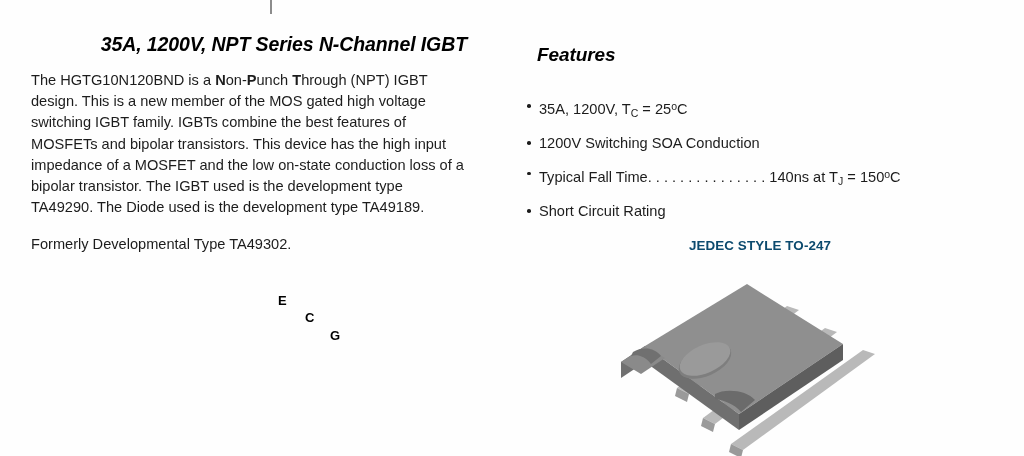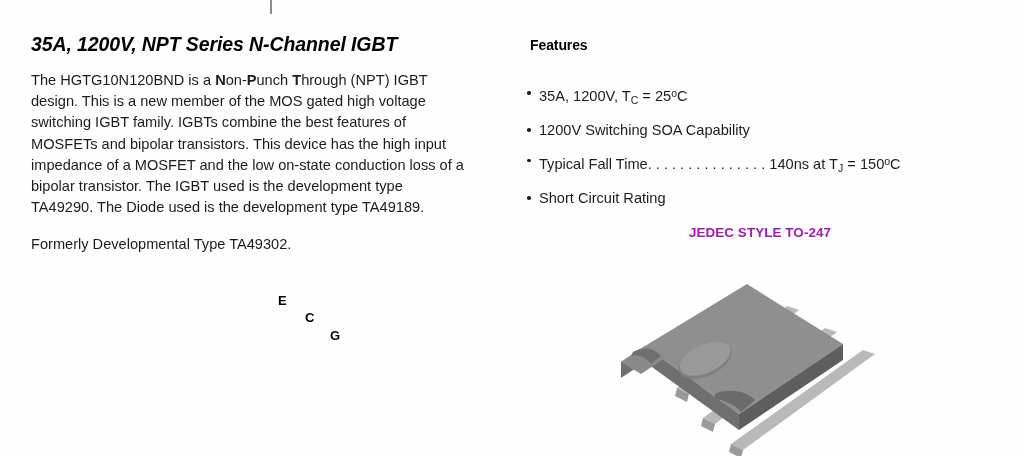--- a/index.html
+++ b/index.html
@@ -43,25 +43,27 @@
 
   
   h1.doc-title {
     font-size: 19.5px;
     font-style: italic;
     font-weight: bold;
     line-height: 24px;
     margin: 0 0 8px 0;
     letter-spacing: -0.1px;
     color: #000;
+    text-align: right;
   }
   h2.sec-head {
-    font-size: 14px;
-    font-weight: bold;
-    margin: 5px;
+    font-size: 19px;
+    font-style: italic;
+    font-weight: bold;
+    margin: 12px;
     color: #000;
     letter-spacing: -0.1px;
   }
 
   
   p.body {
     font-size: 14.6px;
     line-height: 21.2px;
     margin: 14px 0 16px 0;
     color: #1c1c1c;
@@ -98,21 +100,21 @@
   sup { font-size: 0.72em; vertical-align: 0.42em; }
 
   
   .packaging-head { margin-top: 20px; }
   .jedec {
     text-align: center;
     font-size: 13.4px;
     font-weight: bold;
     margin-top: 18px;
     letter-spacing: 0.1px;
-    color: #a21caf;
+    color: #0c4a6e;
   }
   .pkg-svg { position: absolute; left: 0; top: 0; }
 
   .pin-label {
     position: absolute;
     font-size: 13px;
     font-weight: bold;
     color: #000;
   }
   .pin-e { left: 278px; top: 293px; }
@@ -138,21 +140,21 @@
     <p class="body">Formerly Developmental Type TA49302.</p>
 
   </div>
 
   <div class="col-right">
 
     <h2 class="sec-head">Features</h2>
 
     <ul class="features" id="features-list">
         <li><span>35A, 1200V, T</span><sub>C</sub><span> = 25</span><sup>o</sup><span>C</span></li>
-        <li><span>1200V Switching SOA Capability</span></li>
+        <li><span>1200V Switching SOA Conduction</span></li>
         <li><span>Typical Fall Time. . . . . . . . . . . . . . .  140ns at T</span><sub>J</sub><span> = 150</span><sup>o</sup><span>C</span></li>
         <li><span>Short Circuit Rating</span></li>
       </ul>
 
 
     <div class="jedec">JEDEC STYLE TO-247</div>
   </div>
 
   <svg class="pkg-svg" width="470" height="190" style="left:525px; top:266px; position:absolute;" viewBox="0 0 470 190">
 

